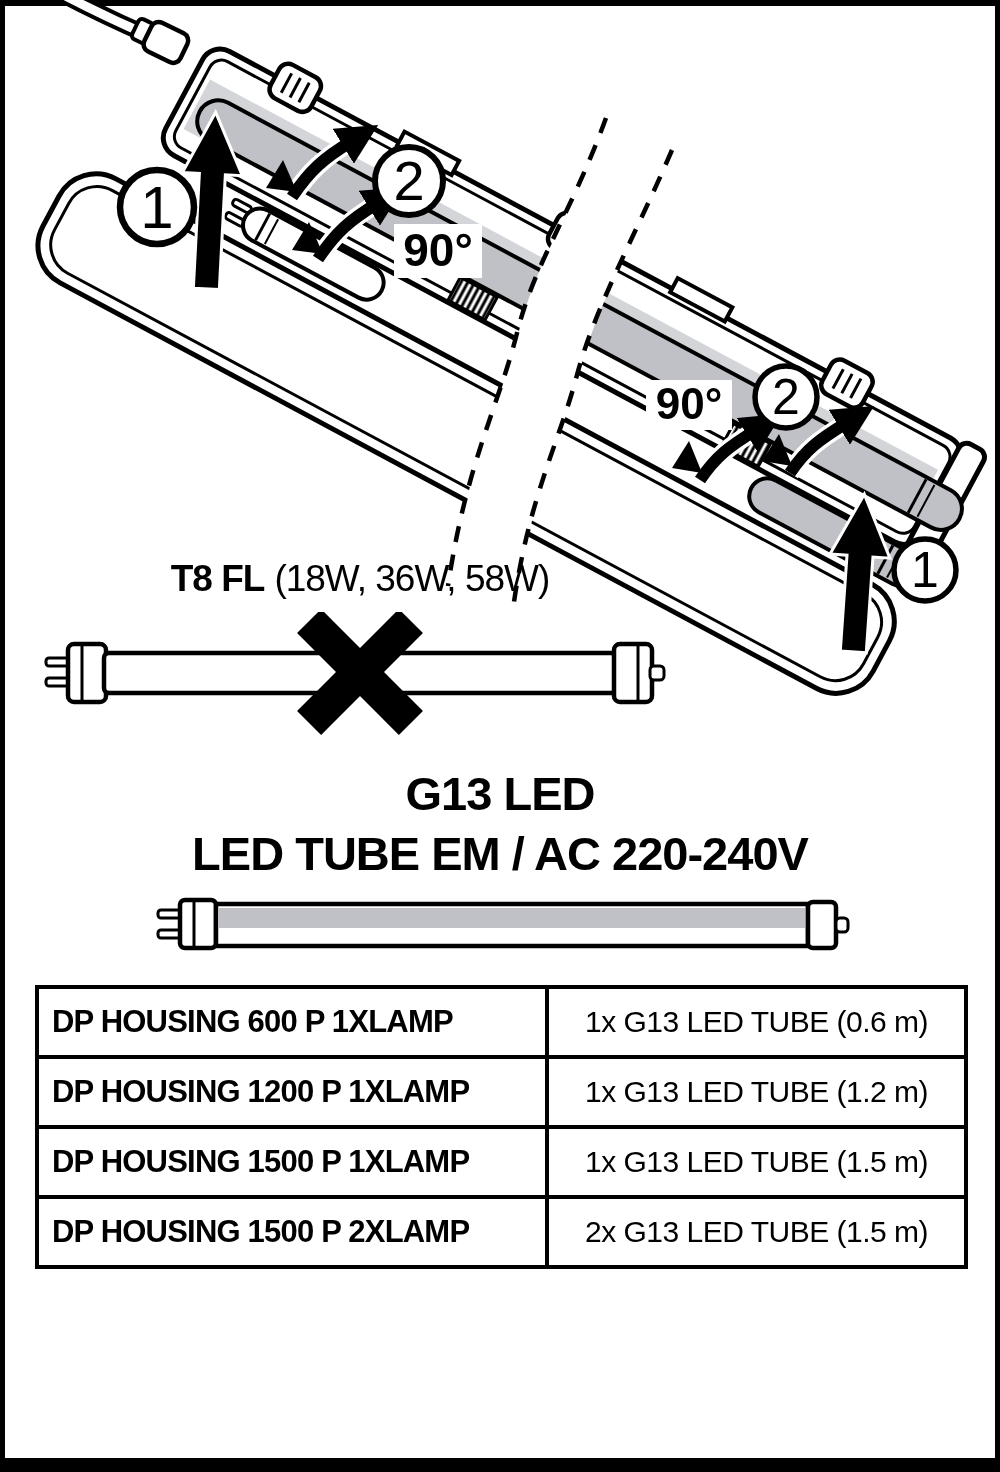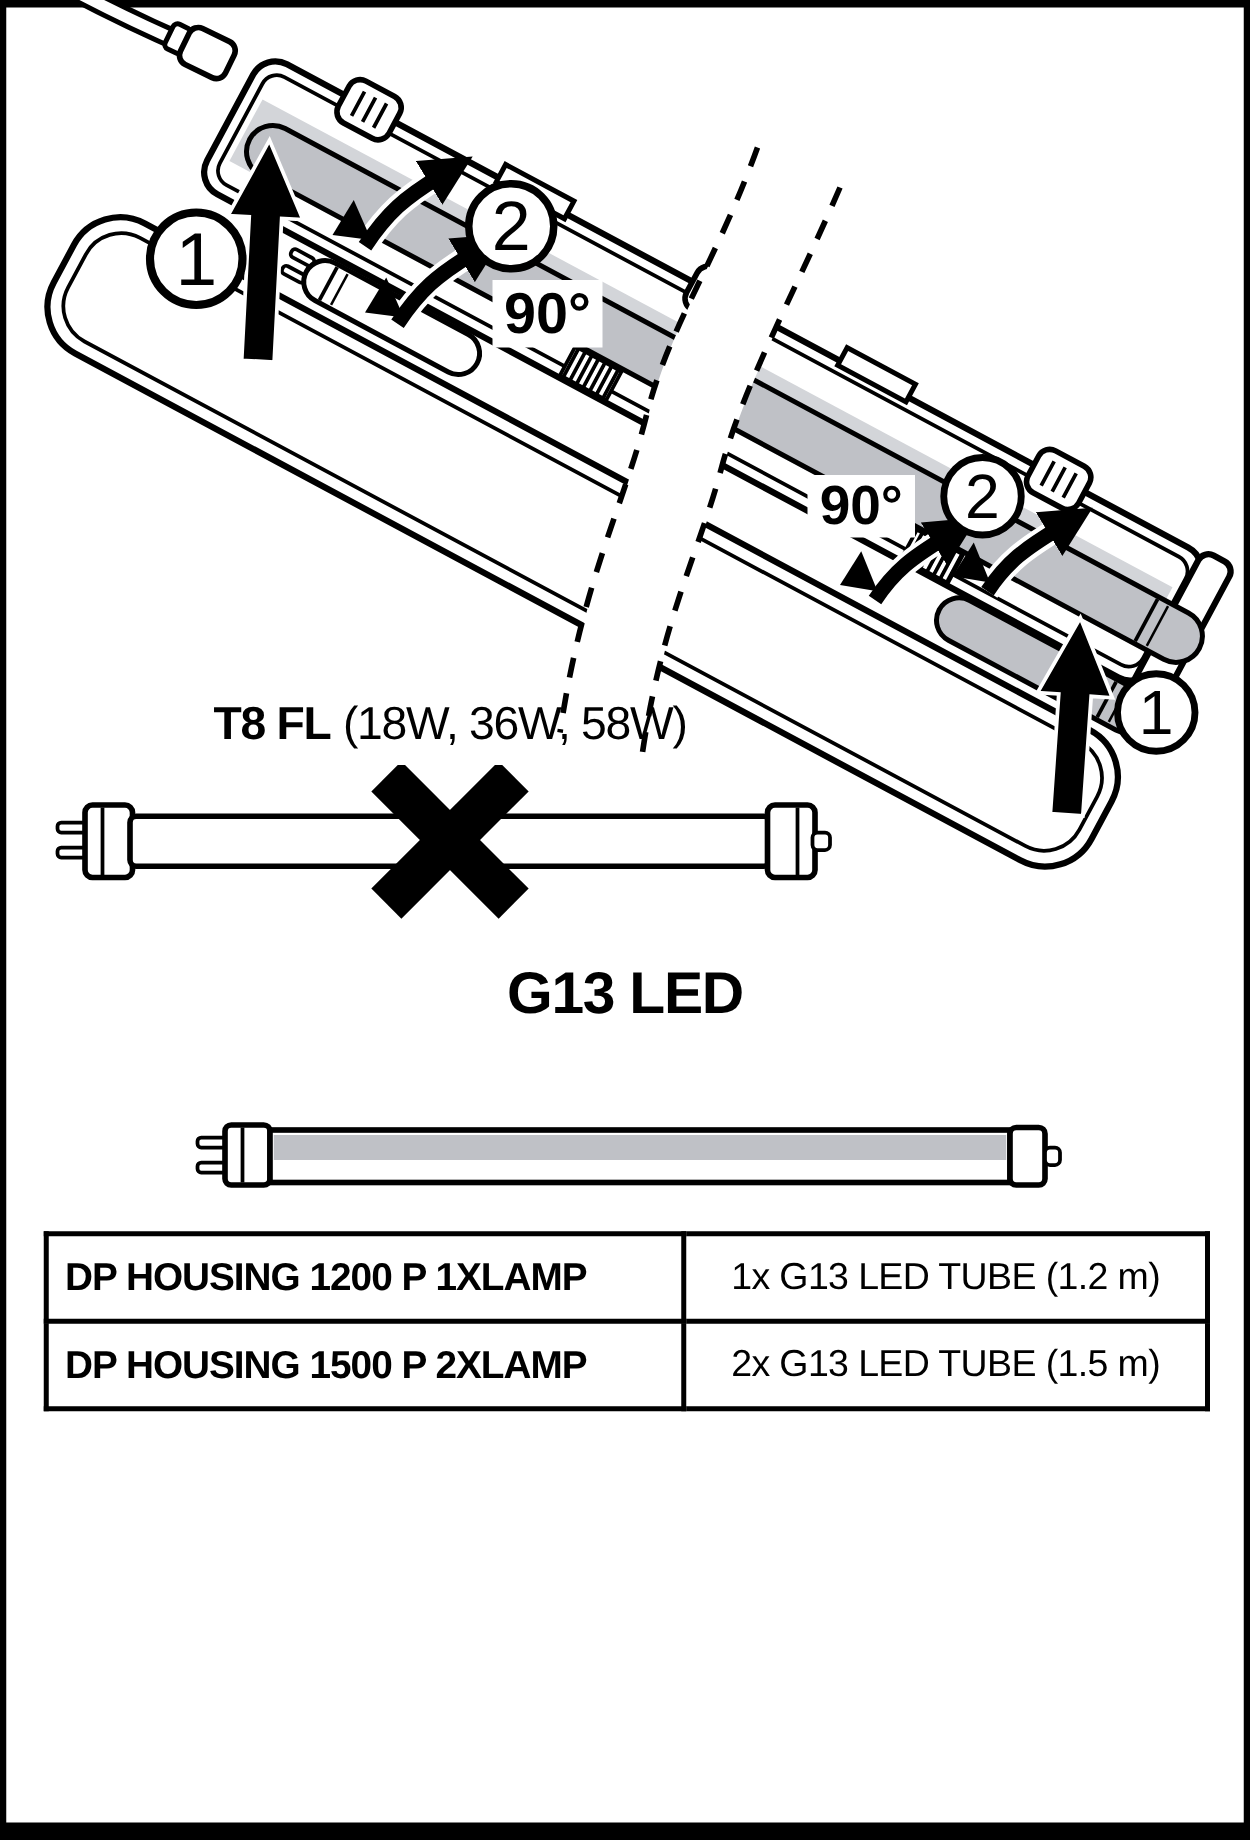--- a/index.html
+++ b/index.html
@@ -213,20 +213,21 @@
       <rect x="650" y="54" width="14" height="14" rx="4" fill="#fff" stroke="#000" stroke-width="3"></rect>
     </g>
     <g>
       <rect x="288" y="43" width="144" height="34" fill="#000" transform="rotate(45 360 60)"></rect>
       <rect x="288" y="43" width="144" height="34" fill="#000" transform="rotate(-45 360 60)"></rect>
     </g>
   </svg>
 
   <div class="g13-heading">
     <div>G13 LED</div>
+    <div>LED TUBE EM / AC 220-240V</div>
   </div>
 
   <svg class="tube-svg" style="top:892px;" width="1000" height="64" viewBox="0 0 1000 64">
     <g>
       <rect x="158" y="18" width="24" height="8" rx="3" fill="#fff" stroke="#000" stroke-width="3"></rect>
       <rect x="158" y="38" width="24" height="8" rx="3" fill="#fff" stroke="#000" stroke-width="3"></rect>
       <rect x="180" y="8" width="36" height="48" rx="5" fill="#fff" stroke="#000" stroke-width="4.5"></rect>
       <line x1="194" y1="10" x2="194" y2="54" stroke="#000" stroke-width="3"></line>
       <rect x="216" y="12" width="592" height="42" fill="#fff" stroke="#000" stroke-width="4.5"></rect>
       <rect x="219" y="16" width="586" height="20" fill="#bfc1c6"></rect>
@@ -235,23 +236,31 @@
     </g>
   </svg>
 
   <table class="spec">
     <colgroup>
         <col style="width:510px">
         <col style="width:419px">
       </colgroup>
     <tbody>
     <tr>
+      <td class="product">DP HOUSING 600 P 1XLAMP</td>
+      <td class="tube-cell">1x G13 LED TUBE (0.6 m)</td>
+    </tr>
+    <tr>
       <td class="product">DP HOUSING 1200 P 1XLAMP</td>
       <td class="tube-cell">1x G13 LED TUBE (1.2 m)</td>
     </tr>
     <tr>
+      <td class="product">DP HOUSING 1500 P 1XLAMP</td>
+      <td class="tube-cell">1x G13 LED TUBE (1.5 m)</td>
+    </tr>
+    <tr>
       <td class="product">DP HOUSING 1500 P 2XLAMP</td>
       <td class="tube-cell">2x G13 LED TUBE (1.5 m)</td>
     </tr>
   </tbody>
     </table>
 
 </div>
 
 </body></html>

